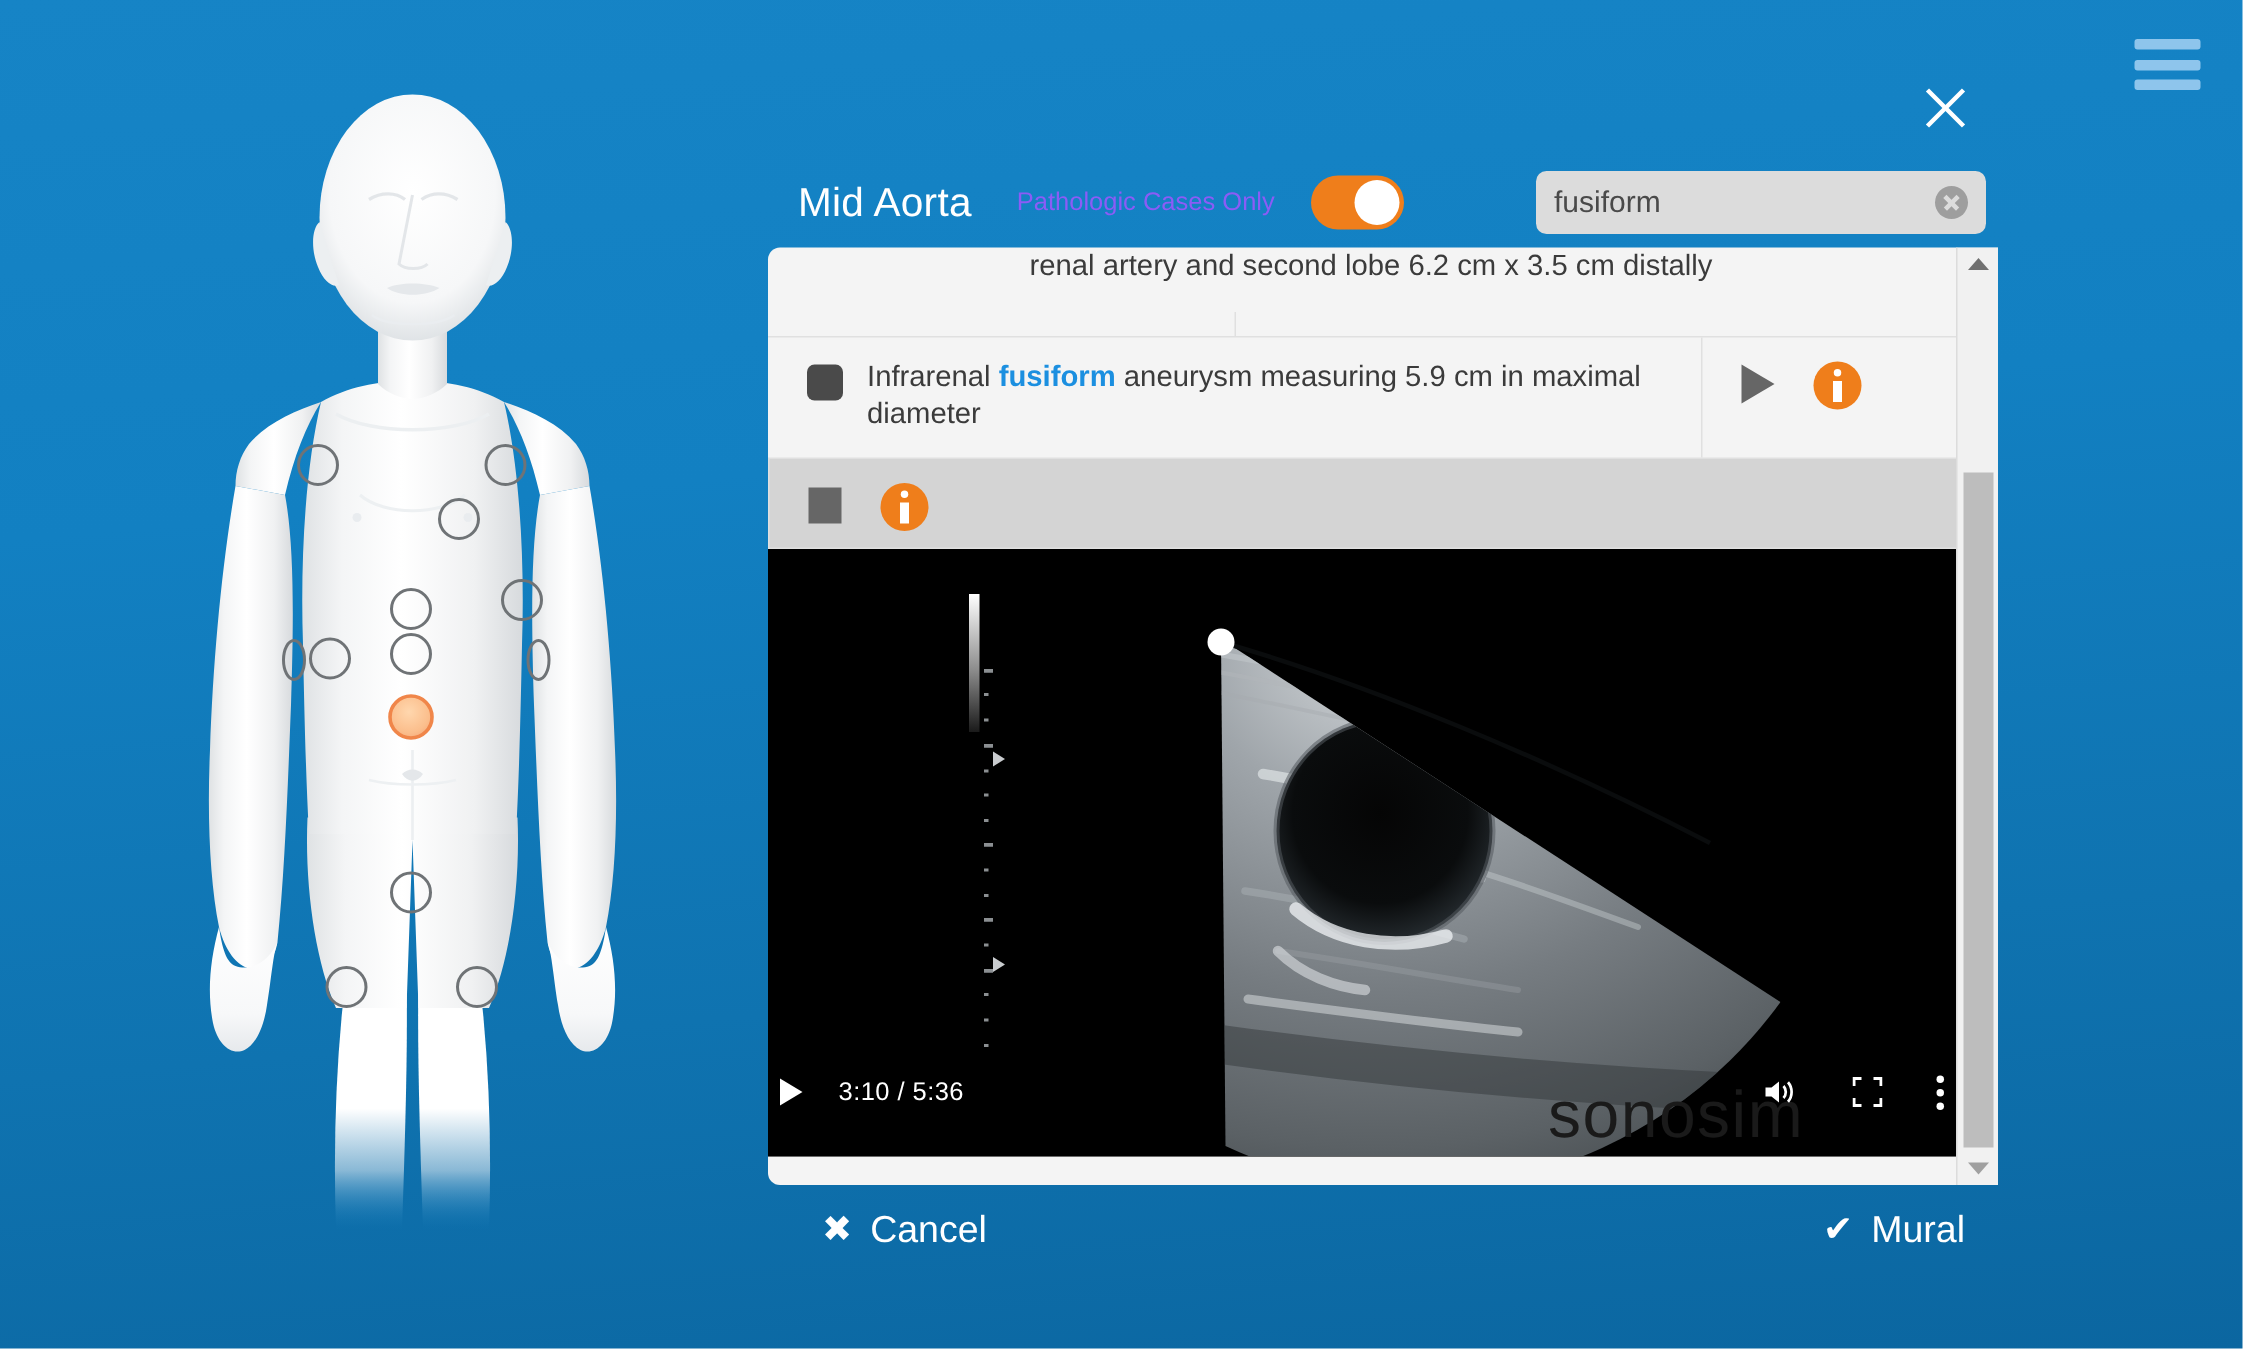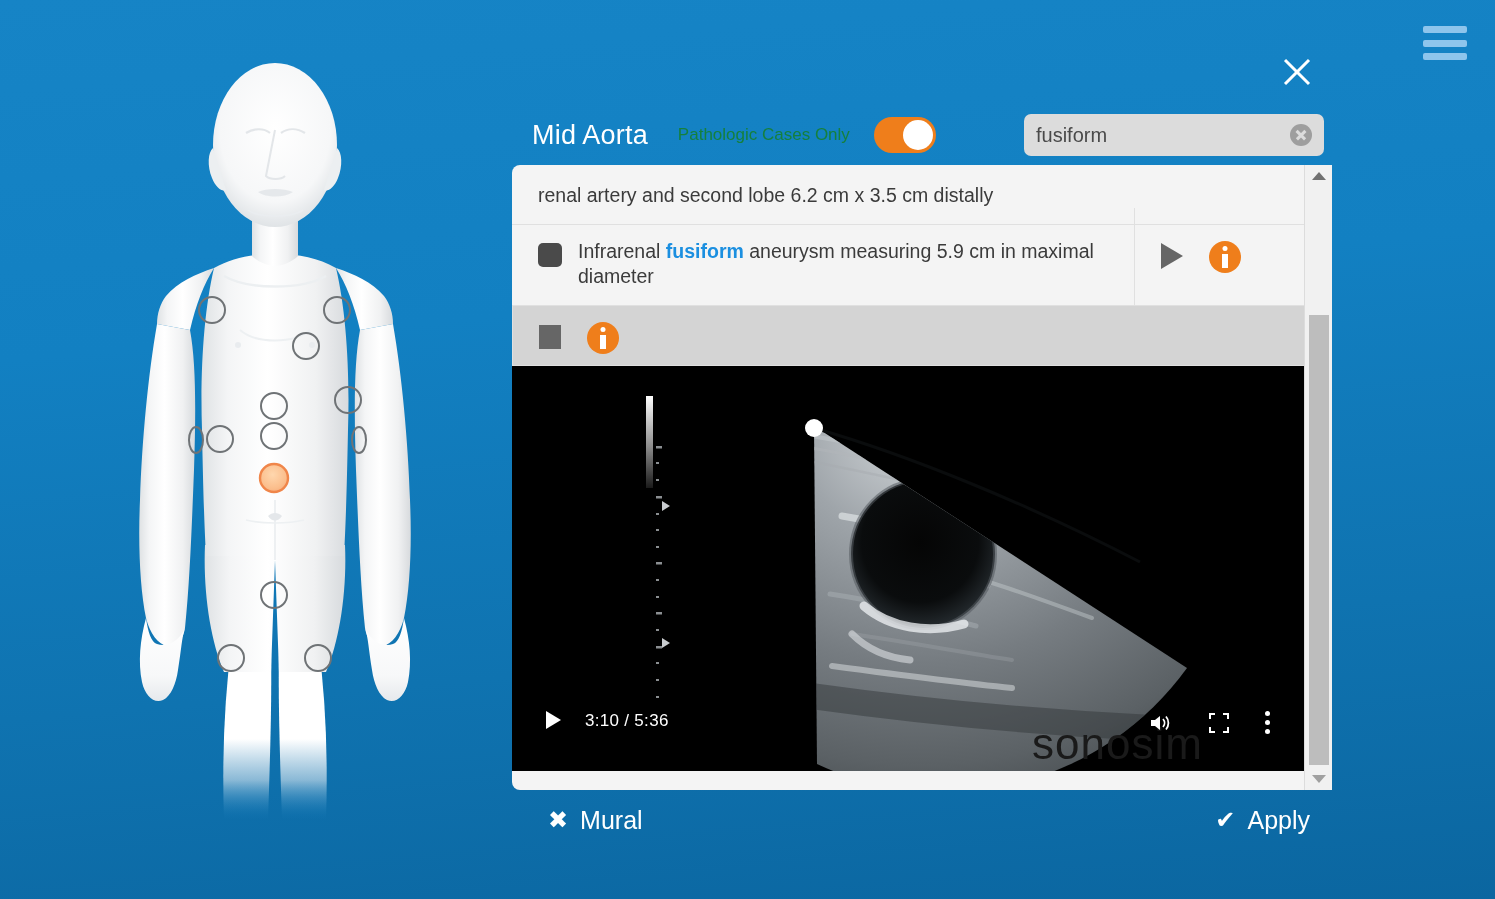--- a/index.html
+++ b/index.html
@@ -51,21 +51,21 @@
   }
   .dialog-head {
     height: 60px; display: flex; align-items: center;
     padding-left: 20px; gap: 22px;
   }
   .dialog-title {
     color: #ffffff; font-size: 27px; font-weight: normal;
     letter-spacing: .2px;
   }
   .toggle-label {
-    color: #15803d; font-size: 17px; margin-left: 8px;
+    color: #8b5cf6; font-size: 17px; margin-left: 8px;
   }
   .toggle {
     width: 62px; height: 36px; border-radius: 18px;
     background: #ef7e1b; position: relative; cursor: pointer;
     margin-left: 2px;
   }
   .toggle .knob {
     position: absolute; right: 3px; top: 3px;
     width: 30px; height: 30px; border-radius: 50%;
     background: #ffffff;
@@ -106,21 +106,21 @@
     position: absolute; left: 0; top: 0;
     width: 792px; height: 625px;
     overflow: hidden;
   }
 
   .row {
     display: flex; align-items: stretch;
     border-bottom: 1px solid #e0e0e0;
     min-height: 60px;
   }
-  .row.partial { height: 18px; overflow: hidden; align-items: flex-end; }
+  .row.partial { height: 18px; overflow: hidden; align-items: center; flex-direction: column; }
   .row.selected { background: #d4d4d4; }
   .row-body {
     flex: 1 1 auto; display: flex; gap: 16px;
     padding: 14px 14px 16px 26px;
   }
   .row.partial .row-body { padding-top: 0; }
   .chk {
     flex: 0 0 auto; width: 24px; height: 24px; border-radius: 5px;
     background: #4a4a4a; margin-top: 4px; position: relative; cursor: pointer;
   }
@@ -176,21 +176,21 @@
   .watermark {
     position: absolute; left: 520px; bottom: 2px;
     font-size: 44px; color: #1a1a1a; letter-spacing: 1px;
     user-select: none; pointer-events: none;
   }
   .vctrls {
     position: absolute; left: 0; bottom: 0; width: 792px; height: 72px;
   }
   .vrow {
     position: absolute; left: 0; top: 12px; width: 792px; height: 34px;
-    display: flex; align-items: flex-start; padding: 0 34px;
+    display: flex; align-items: center; padding: 0 8px;
   }
   .v-play {
     width: 0; height: 0; cursor: pointer;
     border-left: 15px solid #ffffff;
     border-top: 9px solid transparent;
     border-bottom: 9px solid transparent;
   }
   .v-time {
     color: #ffffff; font-size: 17px; margin-left: 24px; letter-spacing: .3px;
   }
@@ -525,20 +525,20 @@
       <div class="vthumb"></div>
       <div class="arr down">
           <div class="tri-down"></div>
         </div>
     </div>
   </div>
 
   <div class="dialog-foot">
     <div class="btn cancel">
       <span class="gl">✖</span>
-      <span>Mural</span>
+      <span>Cancel</span>
     </div>
     <div class="btn apply">
       <span class="gl">✔</span>
-      <span>Apply</span>
+      <span>Mural</span>
     </div>
   </div>
 </div>
 
 </body></html>

